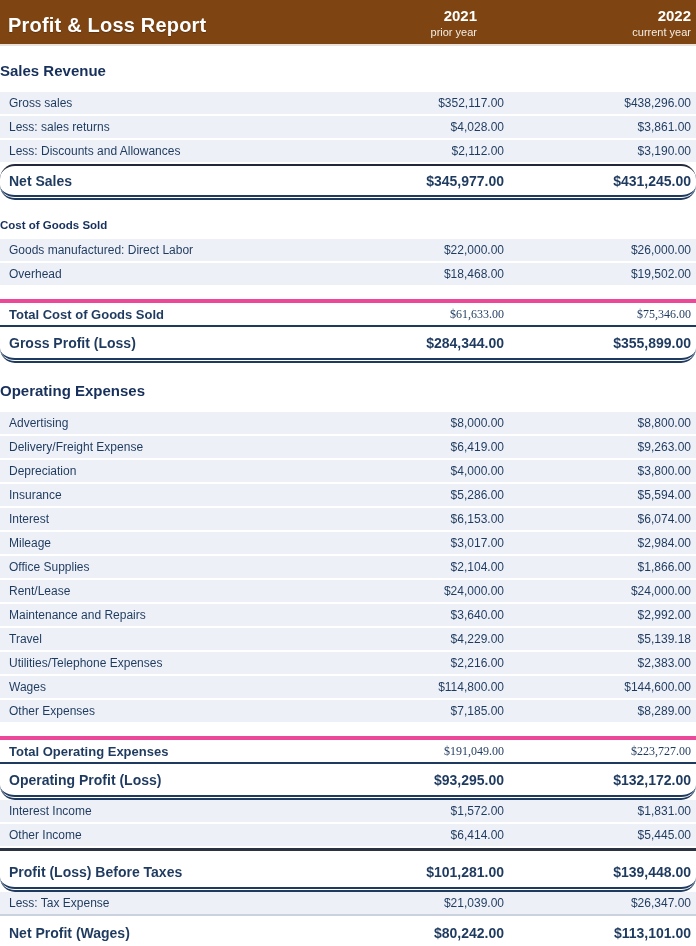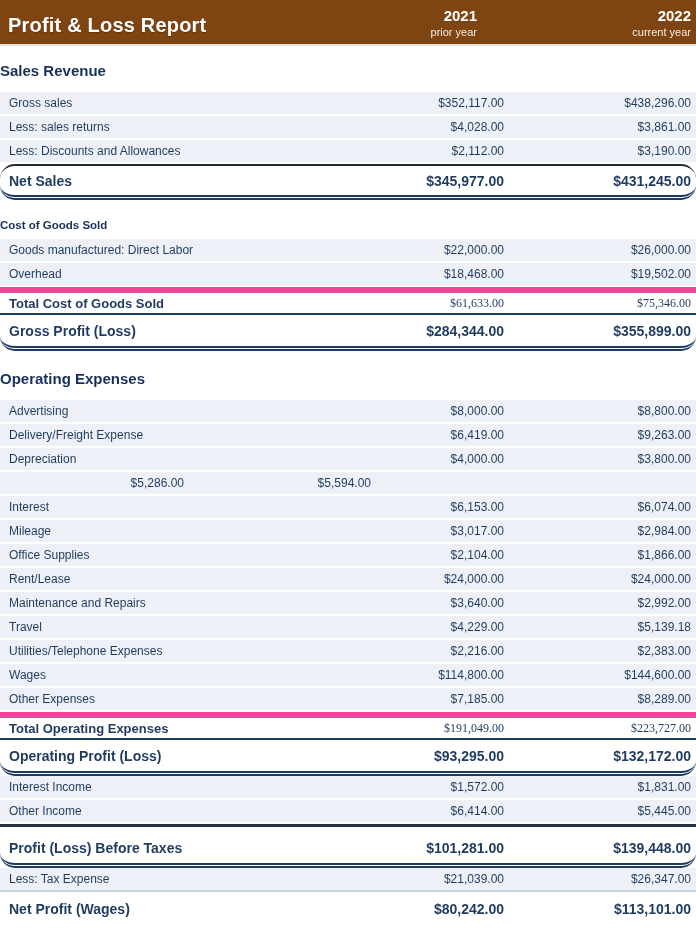--- a/index.html
+++ b/index.html
@@ -52,22 +52,23 @@
   }
   .row {
     background: #EDF1F7;
     height: 24px;
     font-size: 12px;
     border-bottom: 2px solid #ffffff;
   }
   .subtotal {
     background: #ffffff;
     height: 28px;
-    border-top: 6px solid #ec4899;
+    border-top: 4px solid #ec4899;
     border-bottom: 2px solid #1F3A5F;
+    margin-top: 12px;
   }
   .subtotal .lbl { font-size: 13px; font-weight: bold; }
   .subtotal .val { font-size: 12px; font-family: Liberation Serif, serif; }
   .total {
     background: #ffffff;
     height: 36px;
     font-size: 14px;
     font-weight: bold;
     border-bottom: 5px double #1F3A5F;
     border-radius: 15px;
@@ -148,20 +149,21 @@
       <span class="lbl">Delivery/Freight Expense</span>
       <span class="val ">$6,419.00</span>
       <span class="val v2">$9,263.00</span>
     </div>
     <div class="grid row">
       <span class="lbl">Depreciation</span>
       <span class="val ">$4,000.00</span>
       <span class="val v2">$3,800.00</span>
     </div>
     <div class="grid row">
+      <span class="lbl">Insurance</span>
       <span class="val ">$5,286.00</span>
       <span class="val v2">$5,594.00</span>
     </div>
     <div class="grid row">
       <span class="lbl">Interest</span>
       <span class="val ">$6,153.00</span>
       <span class="val v2">$6,074.00</span>
     </div>
     <div class="grid row">
       <span class="lbl">Mileage</span>

